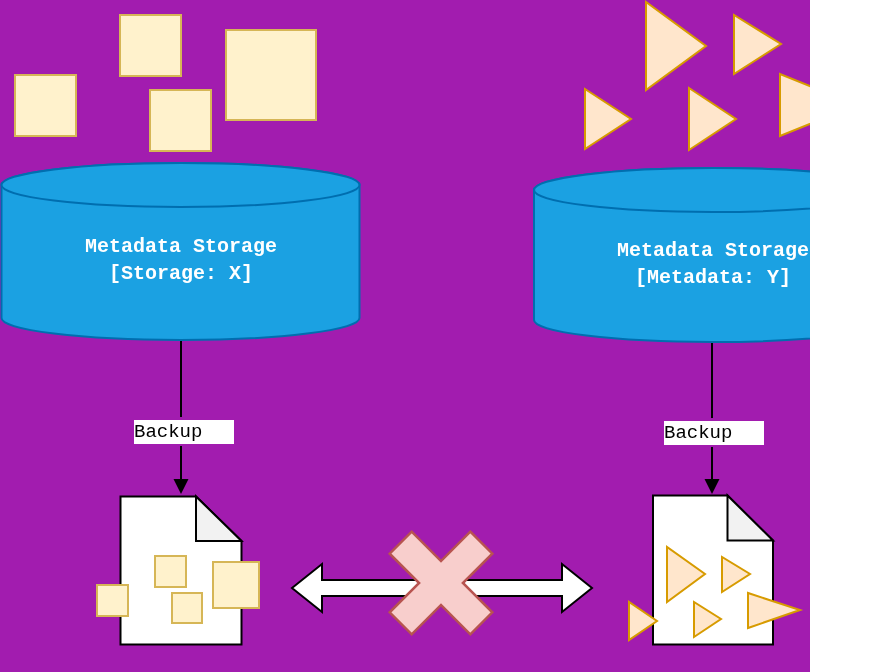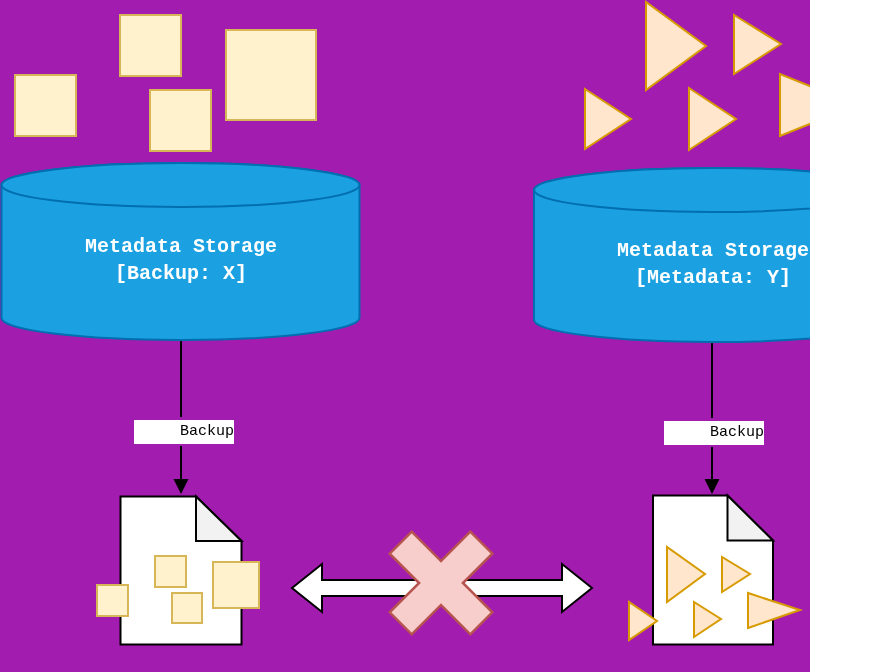--- a/index.html
+++ b/index.html
@@ -19,23 +19,23 @@
     font-size:20px;
     line-height:27px;
     text-align:center;
     user-select:none;
   }
   .cyl-label-left{left:31px;top:233px;}
   .cyl-label-right{left:563px;top:237px;}
   .backup-label{
     position:absolute;
     width:100px;
-    font-size:15px;
+    font-size:19px;
     line-height:24px;
-    text-align:right;
+    text-align:left;
     color:#000000;
     background:#ffffff;
     user-select:none;
   }
   .backup-label-left{left:134px;top:420px;}
   .backup-label-right{left:664px;top:421px;}
 </style>
 </head>
 <body>
 
@@ -103,21 +103,21 @@
       </g>
     </g>
 
     <polygon stroke-width="2" stroke-linejoin="miter" points="292,588 322,564 322,580 562,580 562,564 592,588 562,612 562,596 322,596 322,612" fill="#FFFFFF" stroke="#000000"></polygon>
 
     <polygon stroke-width="2.5" stroke-linejoin="miter" points="470.3,531.7 492.3,553.7 462.9,583 492.3,612.3 470.3,634.3 441,604.9 411.7,634.3 389.7,612.3 419.1,583 389.7,553.7 411.7,531.7 441,561.1" fill="#F8CECC" stroke="#B85450"></polygon>
   </svg>
 
   <div class="cyl-label cyl-label-left">
     <div>Metadata Storage</div>
-    <div>[Backup: X]</div>
+    <div>[Storage: X]</div>
   </div>
 
   <div class="cyl-label cyl-label-right">
     <div>Metadata Storage</div>
     <div>[Metadata: Y]</div>
   </div>
 
   <div class="backup-label backup-label-left">Backup</div>
 
   <div class="backup-label backup-label-right">Backup</div>

